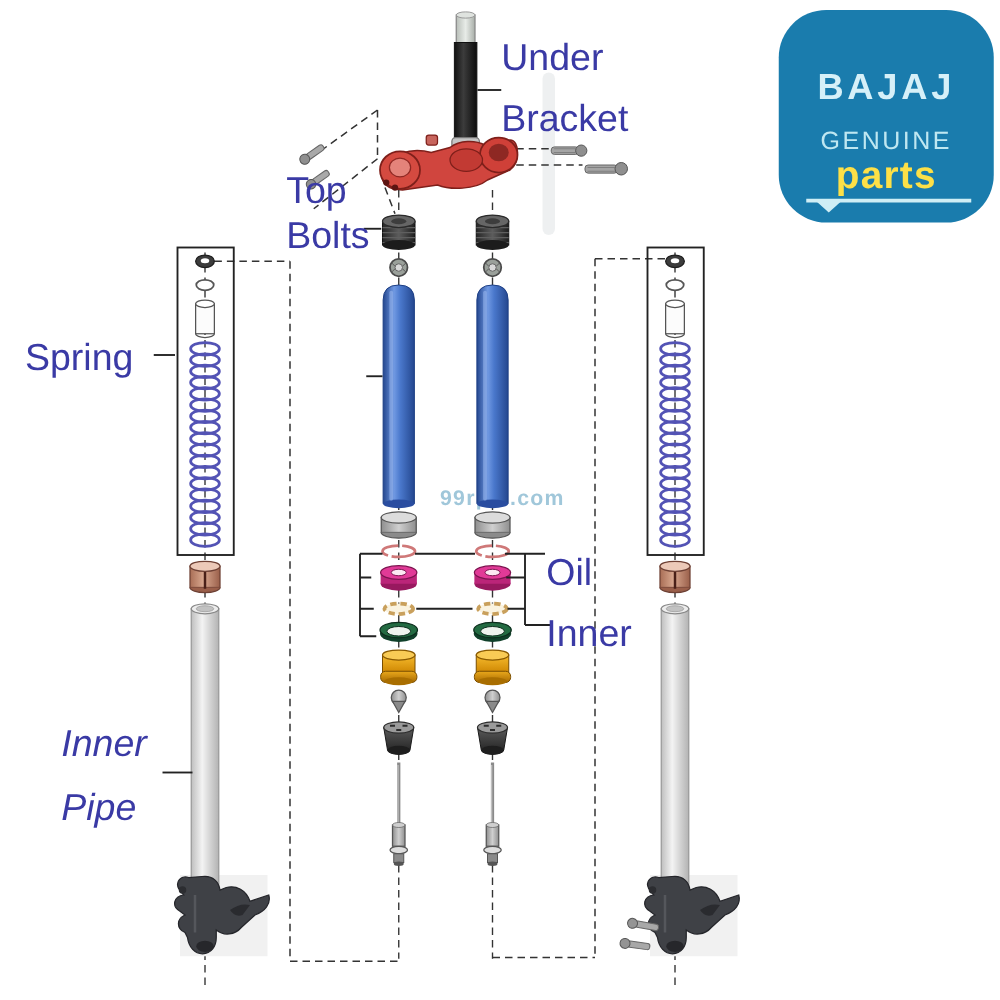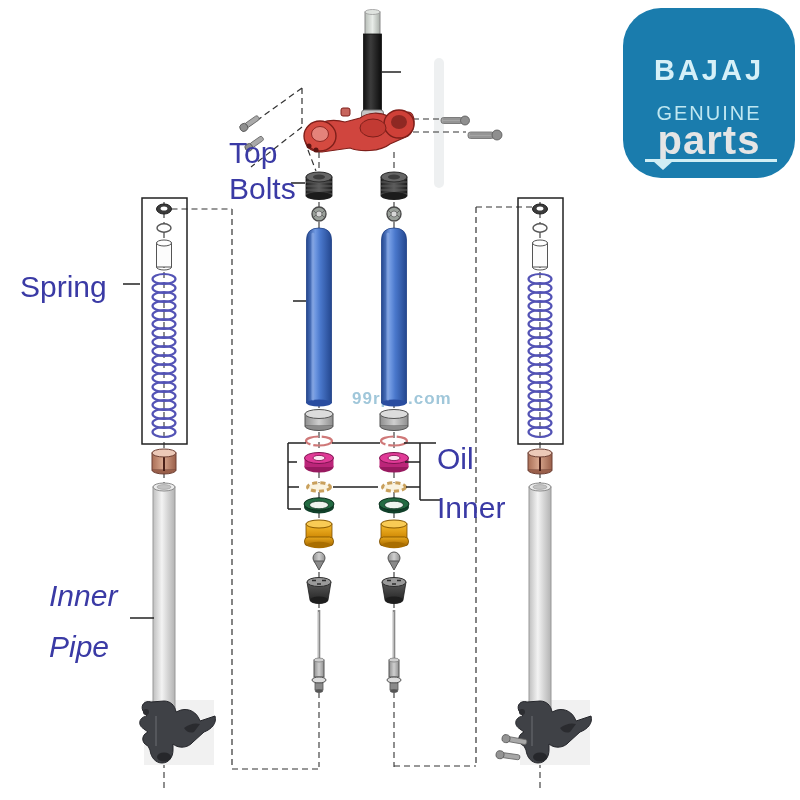--- a/index.html
+++ b/index.html
@@ -8,21 +8,21 @@
   .lbl{position:absolute;color:#3a3aa5;font-size:30px;line-height:49px;font-weight:400;z-index:3;
        font-family:"Liberation Sans", sans-serif;}
   #watermark{position:absolute;left:352px;top:389px;z-index:1;color:#a0c7da;font-size:17px;
        font-weight:700;letter-spacing:1px;}
   #diagram{position:absolute;left:0;top:0;z-index:2;}
   
   #logo{position:absolute;left:623px;top:8px;width:172px;height:170px;background:#1a7cad;
         border-radius:38px;z-index:3;text-align:center;box-sizing:border-box;padding-top:46px;}
   #logo .brand{font-size:29px;font-weight:800;letter-spacing:3px;color:#d6f0f8;}
   #logo .genuine{font-size:20px;font-weight:400;letter-spacing:2px;color:#bfe7f1;margin-top:15px;}
-  #logo .parts{font-size:40px;font-weight:800;letter-spacing:1px;color:#e5e5e5;line-height:30px;}
+  #logo .parts{font-size:31px;font-weight:800;letter-spacing:1px;color:#fde047;line-height:30px;}
   #logo .rule{position:relative;height:3px;background:#cfeef5;margin:4px 18px 0 22px;}
   #logo .rule .arrow{position:absolute;left:8px;top:2px;width:0;height:0;
         border-left:10px solid transparent;border-right:10px solid transparent;
         border-top:9px solid #cfeef5;}
 </style>
 </head>
 <body>
 
 <div id="stage">
 
@@ -291,20 +291,21 @@
 
     <g stroke="#222" stroke-width="1.5">
       <path d="M123,284 H140"></path>
       <path d="M291,183 H305"></path>
       <path d="M293,301 H306"></path>
       <path d="M130,618 H154"></path>
       <path d="M382,72 H401"></path>
     </g>
   </svg>
 
+  <div class="lbl" style="left:401px;top:22px;width:132px;">Under Bracket</div>
   <div class="lbl" style="left:229px;top:135px;width:92px;line-height:36px;">Top Bolts</div>
   <div class="lbl" style="left:20px;top:262px;">Spring</div>
   <div class="lbl" style="left:437px;top:434px;width:78px;">Oil Inner</div>
   <div class="lbl" style="left:49px;top:570px;width:96px;line-height:51px;font-style:italic;">Inner Pipe</div>
 
   <div id="logo">
     <div class="brand">BAJAJ</div>
     <div class="genuine">GENUINE</div>
     <div class="parts">parts</div>
     <div class="rule">

